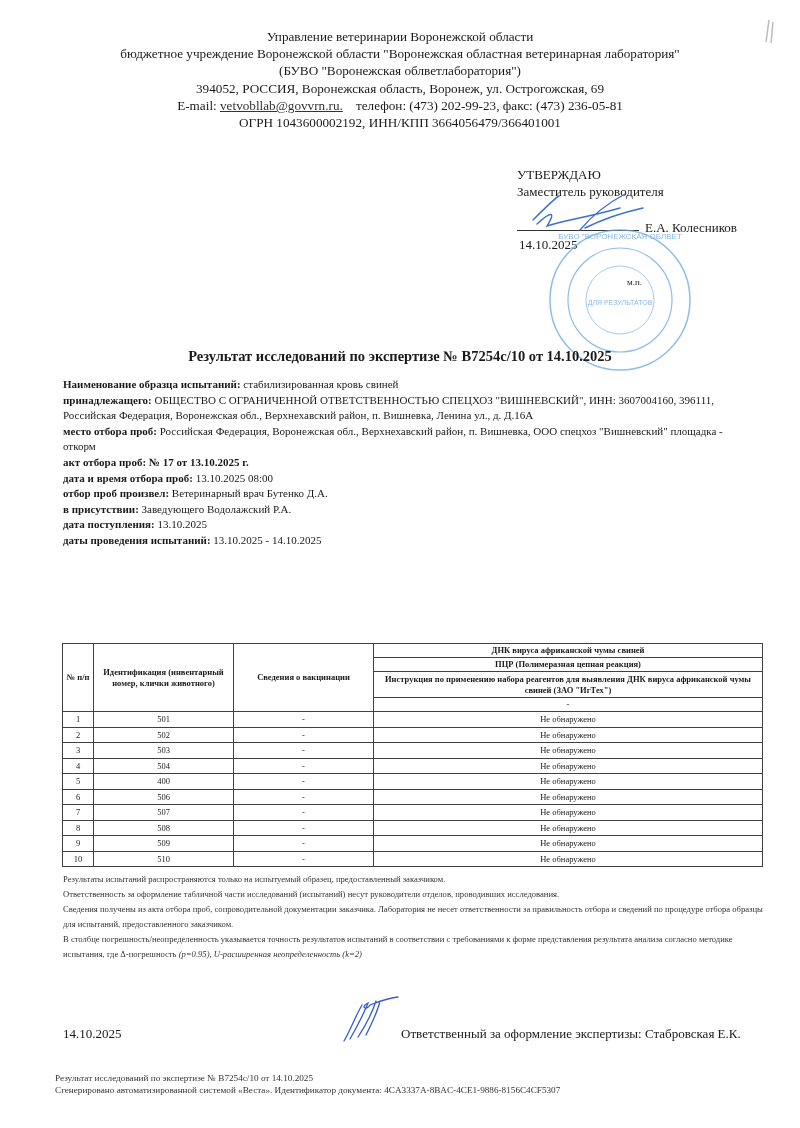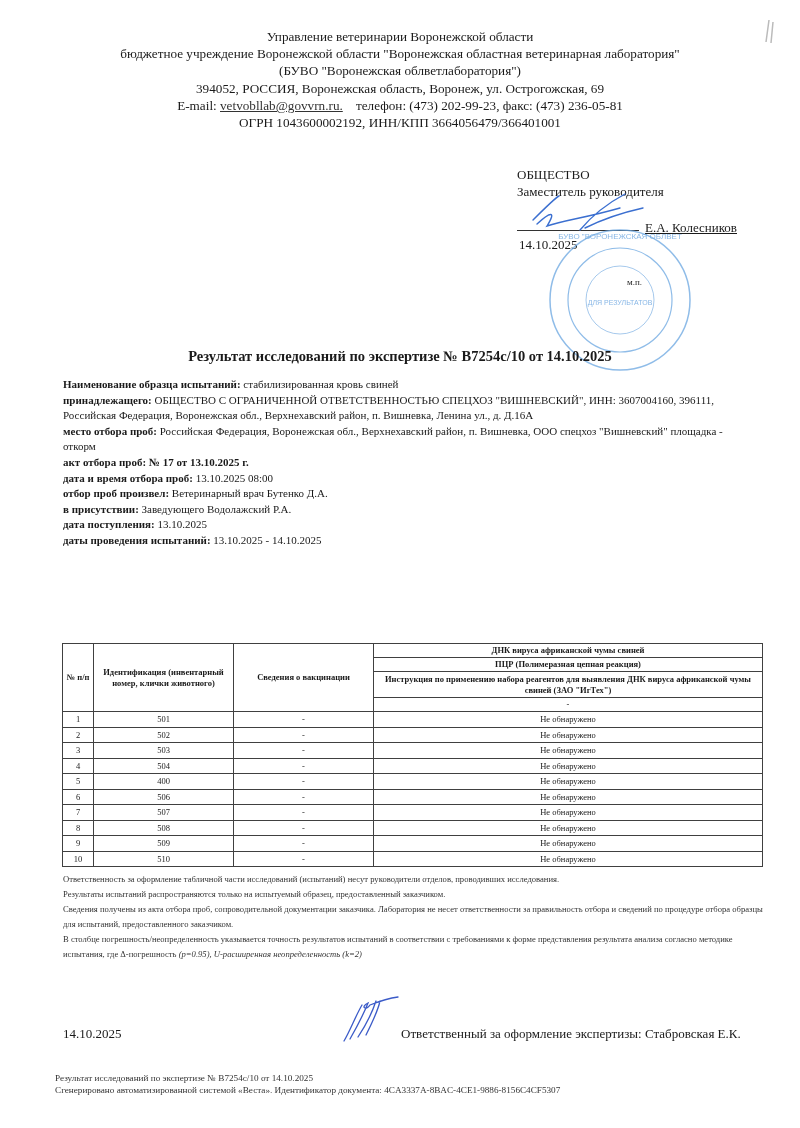--- a/index.html
+++ b/index.html
@@ -4,21 +4,21 @@
 <style>
   html, body { margin: 0; padding: 0; background: #ffffff; }
   body { width: 800px; height: 1128px; position: relative; overflow: hidden;
          font-family: "Liberation Serif", "DejaVu Serif", serif; color: #1a1a1a; }
   .abs { position: absolute; }
   .hdr { left: 0; width: 800px; text-align: center; font-size: 13.2px; line-height: 17.2px; top: 28px; }
   .hdr div { white-space: nowrap; }
   .hdr .email { text-decoration: underline; color: #333; }
   .approve { left: 517px; top: 166px; font-size: 13px; line-height: 17px; }
   .approve .sigline { position: absolute; left: 0; top: 64px; width: 122px; border-top: 1px solid #333; }
-  .approve .signame { position: absolute; left: 128px; top: 53px; white-space: nowrap; text-decoration: underline; }
+  .approve .signame { position: absolute; left: 128px; top: 53px; white-space: nowrap; }
   .approve .sigdate { position: absolute; left: 2px; top: 70px; }
   .stamp { left: 545px; top: 225px; width: 150px; height: 150px; }
   .mp { left: 627px; top: 277px; font-size: 9px; color: #222; }
   .title { left: 0; width: 800px; text-align: center; top: 348px; font-weight: bold; font-size: 14.5px; }
   .fields { left: 63px; top: 377px; width: 690px; font-size: 11px; line-height: 15.6px; }
   .fields b { font-weight: bold; }
   table.res { position: absolute; left: 62px; top: 643px; width: 701px; border-collapse: collapse;
               font-size: 8.5px; line-height: 10.5px; }
   table.res td { border: 1px solid #404040; text-align: center; padding: 0 2px; }
   table.res thead td { font-weight: bold; }
@@ -47,21 +47,21 @@
   <div>
     <span>E-mail:</span>
     <span class="email">vetvobllab@govvrn.ru.</span>
     &nbsp;&nbsp;
     <span>телефон: (473) 202-99-23, факс: (473) 236-05-81</span>
   </div>
   <div>ОГРН 1043600002192, ИНН/КПП 3664056479/366401001</div>
 </div>
 
 <div class="abs approve">
-  <div>ОБЩЕСТВО</div>
+  <div>УТВЕРЖДАЮ</div>
   <div>Заместитель руководителя</div>
   <div class="sigline"></div>
   <div class="signame">Е.А. Колесников</div>
   <div class="sigdate">14.10.2025</div>
 </div>
 
 <svg class="abs sig1" viewBox="0 0 120 45">
   <path d="M8 30 C20 18, 30 8, 34 6 M12 34 C25 22, 32 20, 22 36 C40 30, 60 28, 95 18 M55 40 C70 22, 85 12, 100 4 M60 38 C80 28, 100 22, 118 18" stroke="#3b6fd0" stroke-width="1.4" fill="none" stroke-linecap="round"></path>
 </svg>
 
@@ -170,22 +170,22 @@
     <tr>
         <td>10</td>
         <td>510</td>
         <td>-</td>
         <td>Не обнаружено</td>
       </tr>
   </tbody>
 </table>
 
 <div class="abs notes">
+  <div>Результаты испытаний распространяются только на испытуемый образец, предоставленный заказчиком.</div>
   <div>Ответственность за оформление табличной части исследований (испытаний) несут руководители отделов, проводивших исследования.</div>
-  <div>Результаты испытаний распространяются только на испытуемый образец, предоставленный заказчиком.</div>
   <div>Сведения получены из акта отбора проб, сопроводительной документации заказчика. Лаборатория не несет ответственности за правильность отбора и сведений по процедуре отбора образцы для испытаний, предоставленного заказчиком.</div>
   <div><span>В столбце погрешность/неопределенность указывается точность результатов испытаний в соответствии с требованиями к форме представления результата анализа согласно методике испытания, где Δ-погрешность </span><i>(p=0.95),</i><i> U-расширенная неопределенность </i><i>(k=2)</i></div>
 </div>
 
 <div class="abs foot-date">14.10.2025</div>
 <svg class="abs sig2" viewBox="0 0 60 50">
   <path d="M4 46 C10 36, 16 20, 22 10 M10 44 C18 30, 24 18, 28 8 C20 12, 26 16, 30 10 M18 42 C26 30, 32 18, 36 6 M26 40 C32 28, 38 16, 40 6 M30 10 C40 6, 50 3, 58 2" stroke="#3b5bc8" stroke-width="1.3" fill="none" stroke-linecap="round"></path>
 </svg>
 <div class="abs resp">Ответственный за оформление экспертизы: Стабровская Е.К.</div>
 

